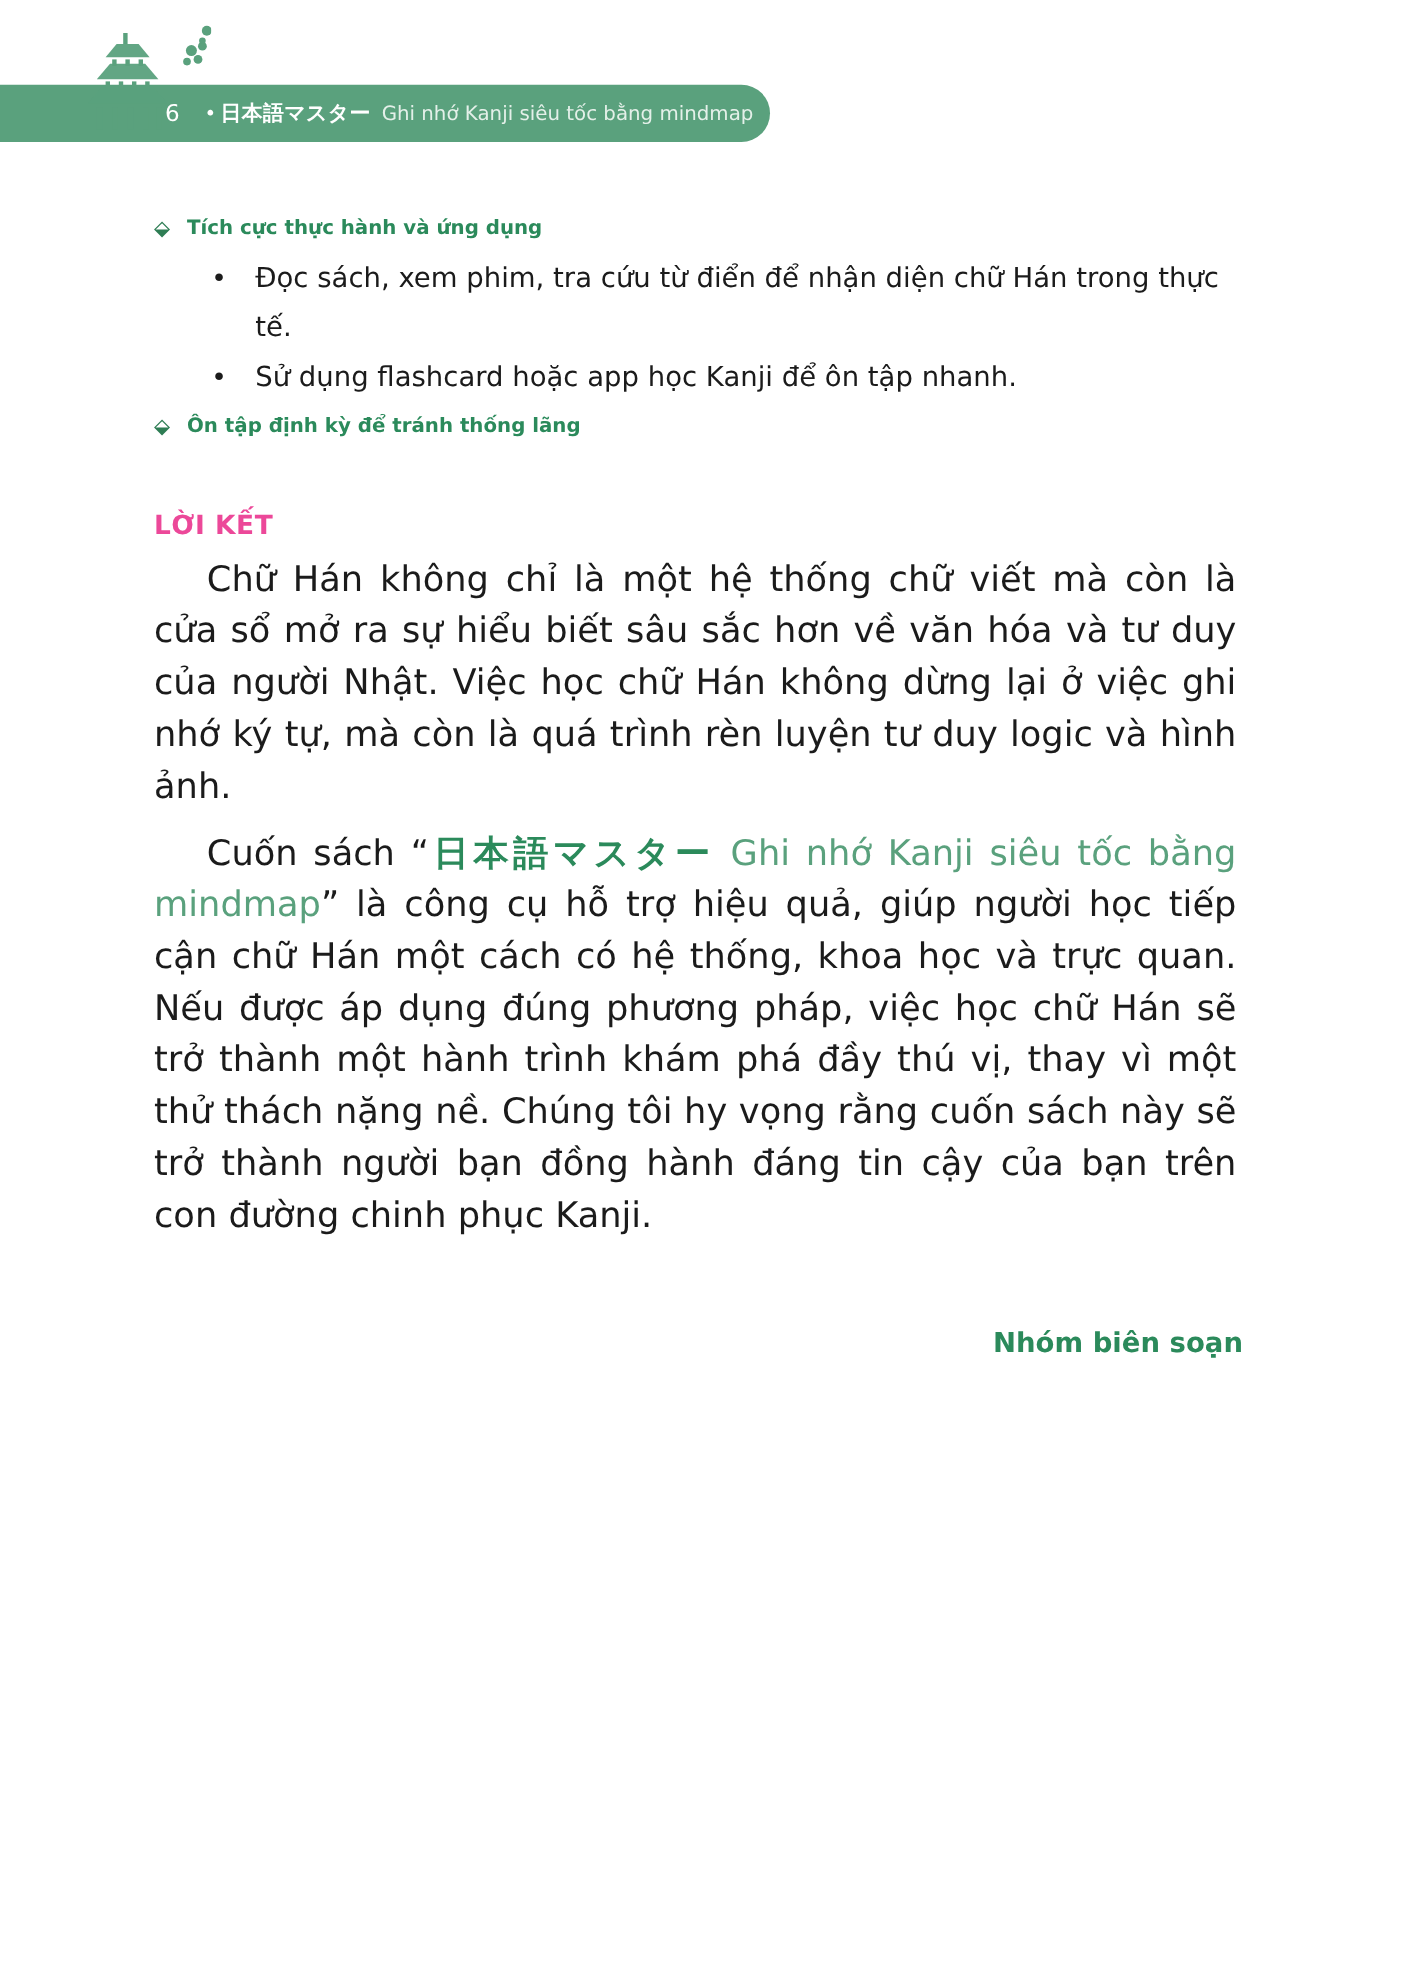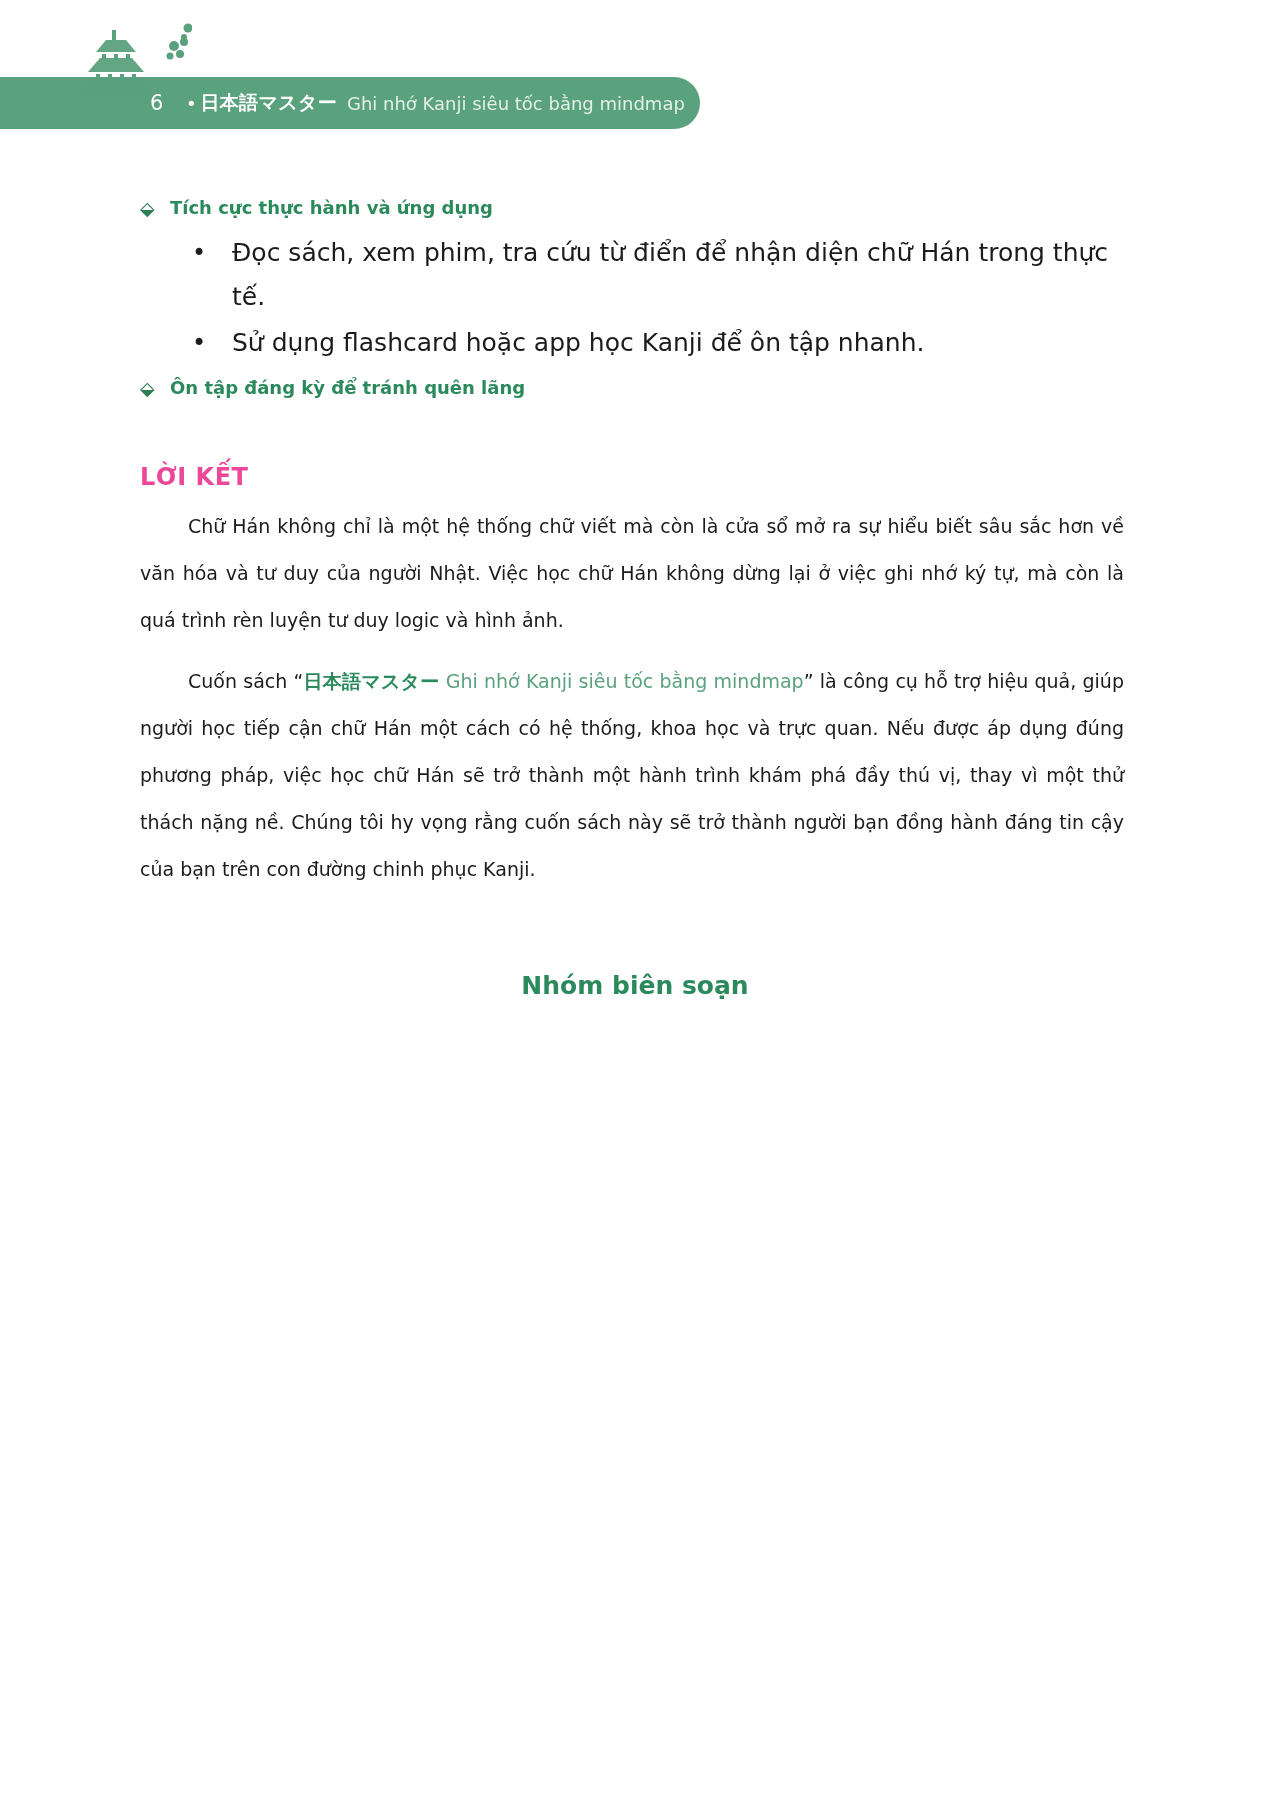--- a/index.html
+++ b/index.html
@@ -131,42 +131,42 @@
   .section-title {
     color: #ec4899;
     font-weight: bold;
     font-size: 24px;
     letter-spacing: .5px;
     margin-top: 58px;
     margin-bottom: 12px;
   }
 
   p.body {
-    font-size: 19px;
+    font-size: 32px;
     line-height: 47px;
     color: #1b1b1b;
     text-align: justify;
     margin: 0 16px 6px 0;
     text-indent: 48px;
     hyphens: none;
   }
   p.body.second {
     margin-top: 14px;
   }
   .green-jp {
     color: #2b8a5b;
     font-weight: bold;
   }
   .green-soft {
     color: #5aa17d;
   }
 
   .signature {
     margin-top: 78px;
-    text-align: center;
+    text-align: right;
     color: #2b8a5b;
     font-weight: bold;
     font-size: 25px;
     padding-right: 10px;
   }
 </style>
 </head>
 <body>
 
 <div class="header">
@@ -226,21 +226,21 @@
     <span class="head-bullet">⬙</span>
     <span class="head-text">Tích cực thực hành và ứng dụng</span>
   </div>
   <ul class="blist">
     <li>Đọc sách, xem phim, tra cứu từ điển để nhận diện chữ Hán trong thực tế.</li>
     <li>Sử dụng flashcard hoặc app học Kanji để ôn tập nhanh.</li>
   </ul>
 
   <div class="head-row">
     <span class="head-bullet">⬙</span>
-    <span class="head-text">Ôn tập đáng kỳ để tránh quên lãng</span>
+    <span class="head-text">Ôn tập định kỳ để tránh thống lãng</span>
   </div>
 
   <div class="section-title">LỜI KẾT</div>
 
   <p class="body">Chữ Hán không chỉ là một hệ thống chữ viết mà còn là cửa sổ mở ra sự hiểu biết sâu sắc hơn về văn hóa và tư duy của người Nhật. Việc học chữ Hán không dừng lại ở việc ghi nhớ ký tự, mà còn là quá trình rèn luyện tư duy logic và hình ảnh.</p>
 
   <p class="body second"><span>Cuốn sách “</span><span class="green-jp">日本語マスター</span><span class="green-soft"> Ghi nhớ Kanji siêu tốc bằng mindmap</span><span>” là công cụ hỗ trợ hiệu quả, giúp người học tiếp cận chữ Hán một cách có hệ thống, khoa học và trực quan. Nếu được áp dụng đúng phương pháp, việc học chữ Hán sẽ trở thành một hành trình khám phá đầy thú vị, thay vì một thử thách nặng nề. Chúng tôi hy vọng rằng cuốn sách này sẽ trở thành người bạn đồng hành đáng tin cậy của bạn trên con đường chinh phục Kanji.</span></p>
 
   <div class="signature">Nhóm biên soạn</div>
 </div>

